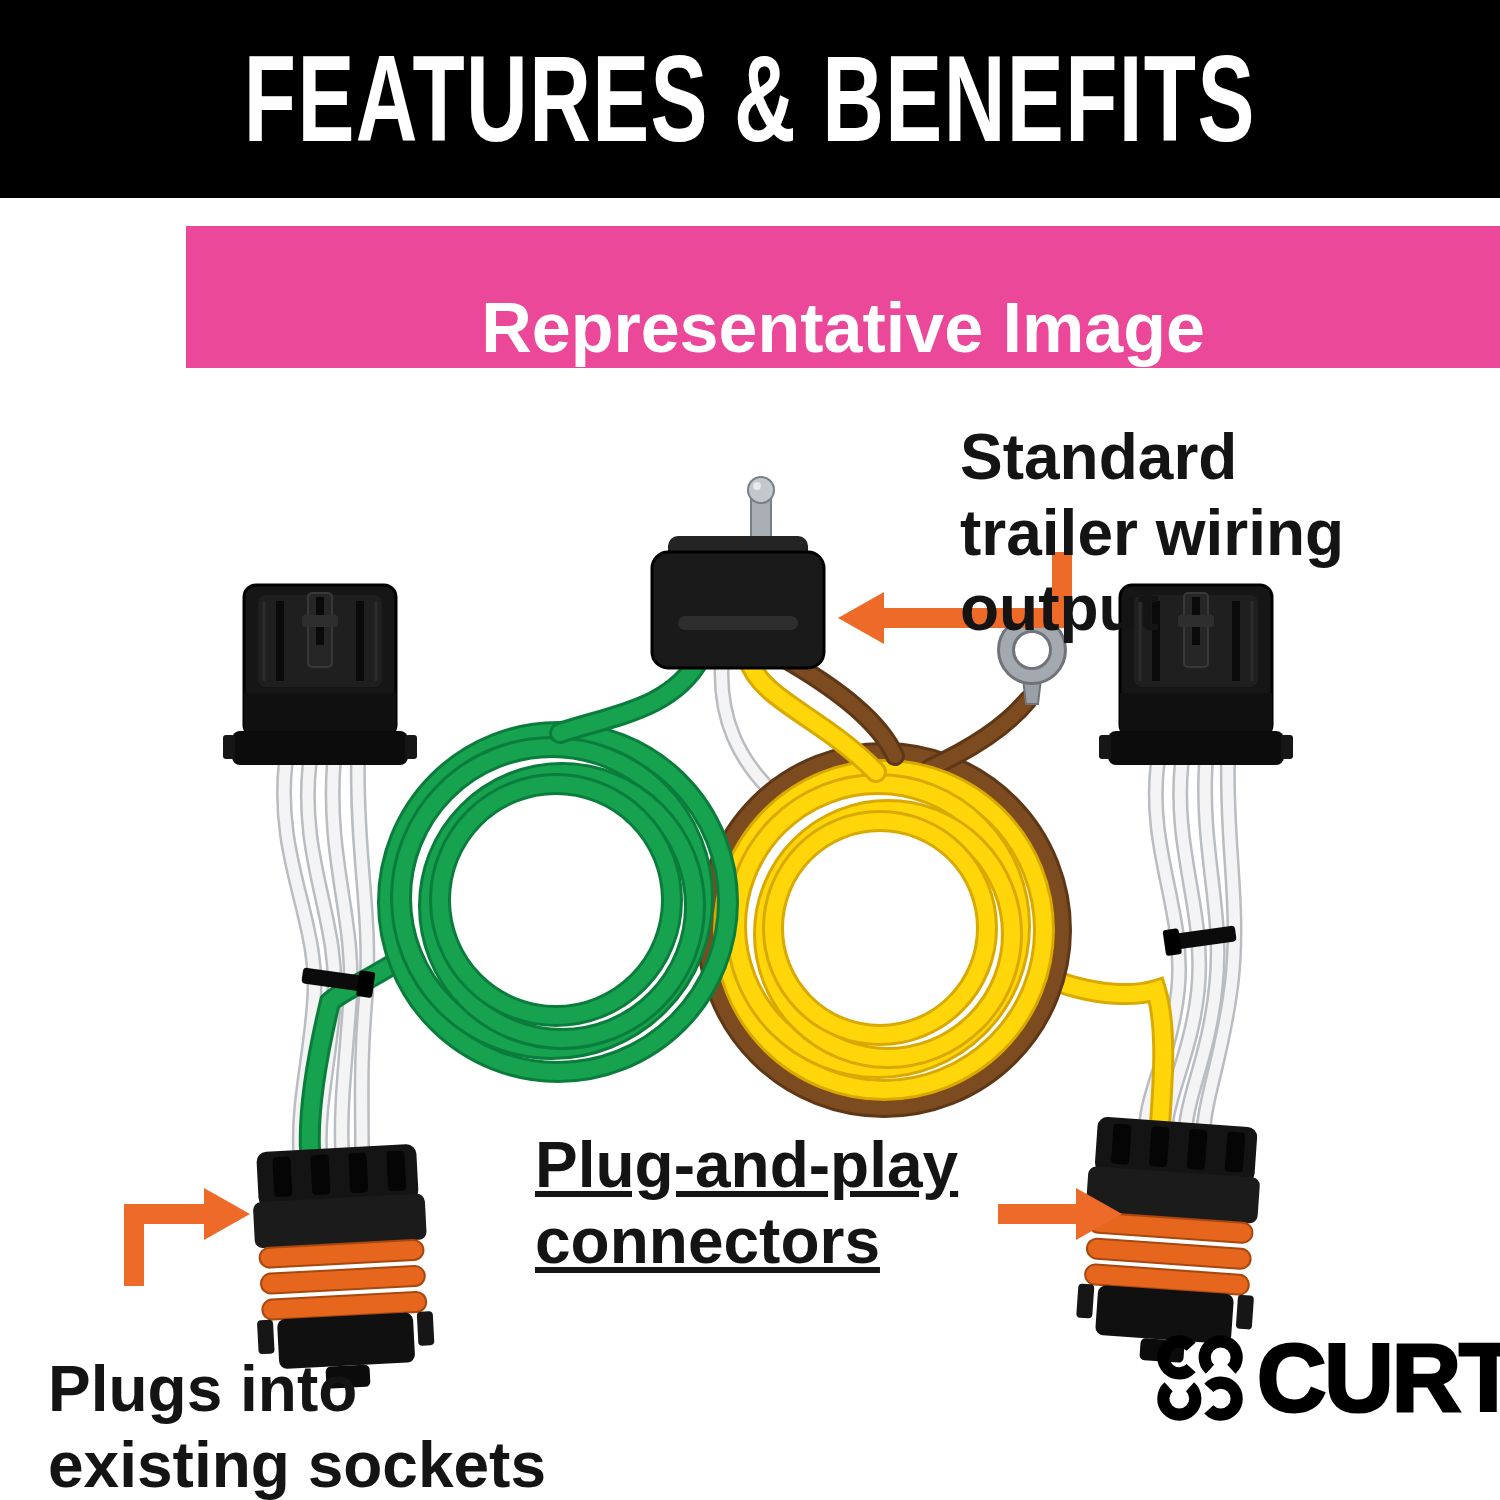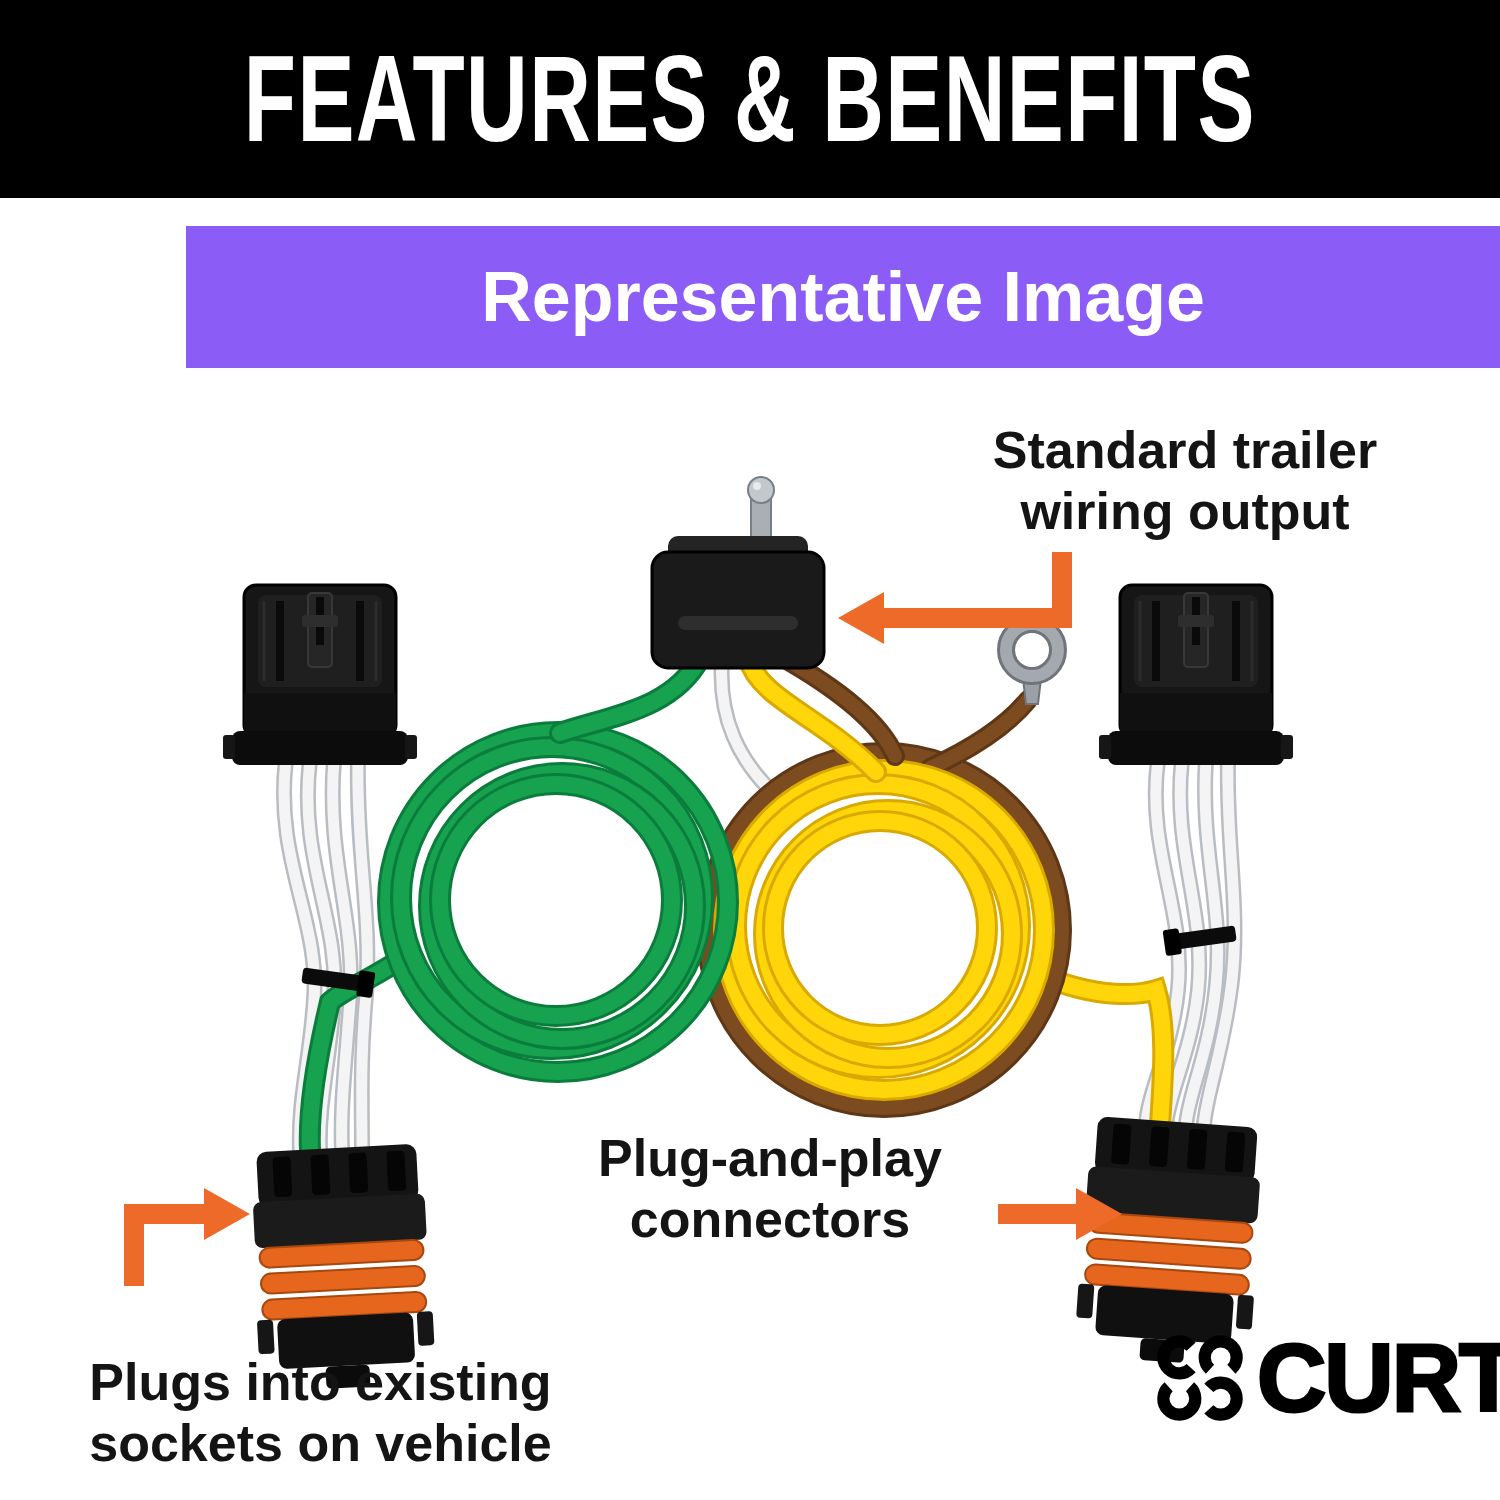--- a/index.html
+++ b/index.html
@@ -9,31 +9,31 @@
   }
   .top-banner{
     position:absolute;left:0;top:0;width:1500px;height:198px;background:#000000;
     display:flex;align-items:center;justify-content:center;
   }
   .top-banner h1{
     margin:0;color:#ffffff;font-size:122px;font-weight:bold;letter-spacing:2px;
     white-space:nowrap;transform:scaleX(0.70);transform-origin:center;
   }
   .orange-banner{
-    position:absolute;left:186px;top:226px;width:1314px;height:142px;background:#8b5cf6;
-    display:flex;align-items:center;justify-content:center;
+    position:absolute;left:186px;top:226px;width:1314px;height:142px;background:#ec4899;
+    display:flex;align-items:flex-end;justify-content:center;
   }
   .orange-banner h2{margin:0;color:#ffffff;font-size:70px;font-weight:bold;}
   .illustration{position:absolute;left:0;top:0;width:1500px;height:1500px;}
   .ann{
-    position:absolute;font-weight:bold;font-size:52px;line-height:1.18;color:#141414;
-    text-align:center;z-index:5;
+    position:absolute;font-weight:bold;font-size:64px;line-height:1.18;color:#141414;
+    z-index:5;
   }
   #ann-output{left:960px;top:420px;width:450px;}
-  #ann-plug{left:535px;top:1128px;width:470px;}
+  #ann-plug{left:535px;top:1128px;width:470px;text-decoration:underline;}
   #ann-plugs{left:48px;top:1352px;width:545px;}
   .curt{
     position:absolute;left:1153px;top:1330px;display:flex;align-items:center;gap:10px;z-index:5;
   }
   .curt-text{
     font-size:96px;font-weight:bold;color:#000;line-height:1;letter-spacing:-2px;
     -webkit-text-stroke:3px #000;
   }
   
   .wU{fill:none;stroke:#B9BDC1;stroke-width:16;stroke-linecap:round}

